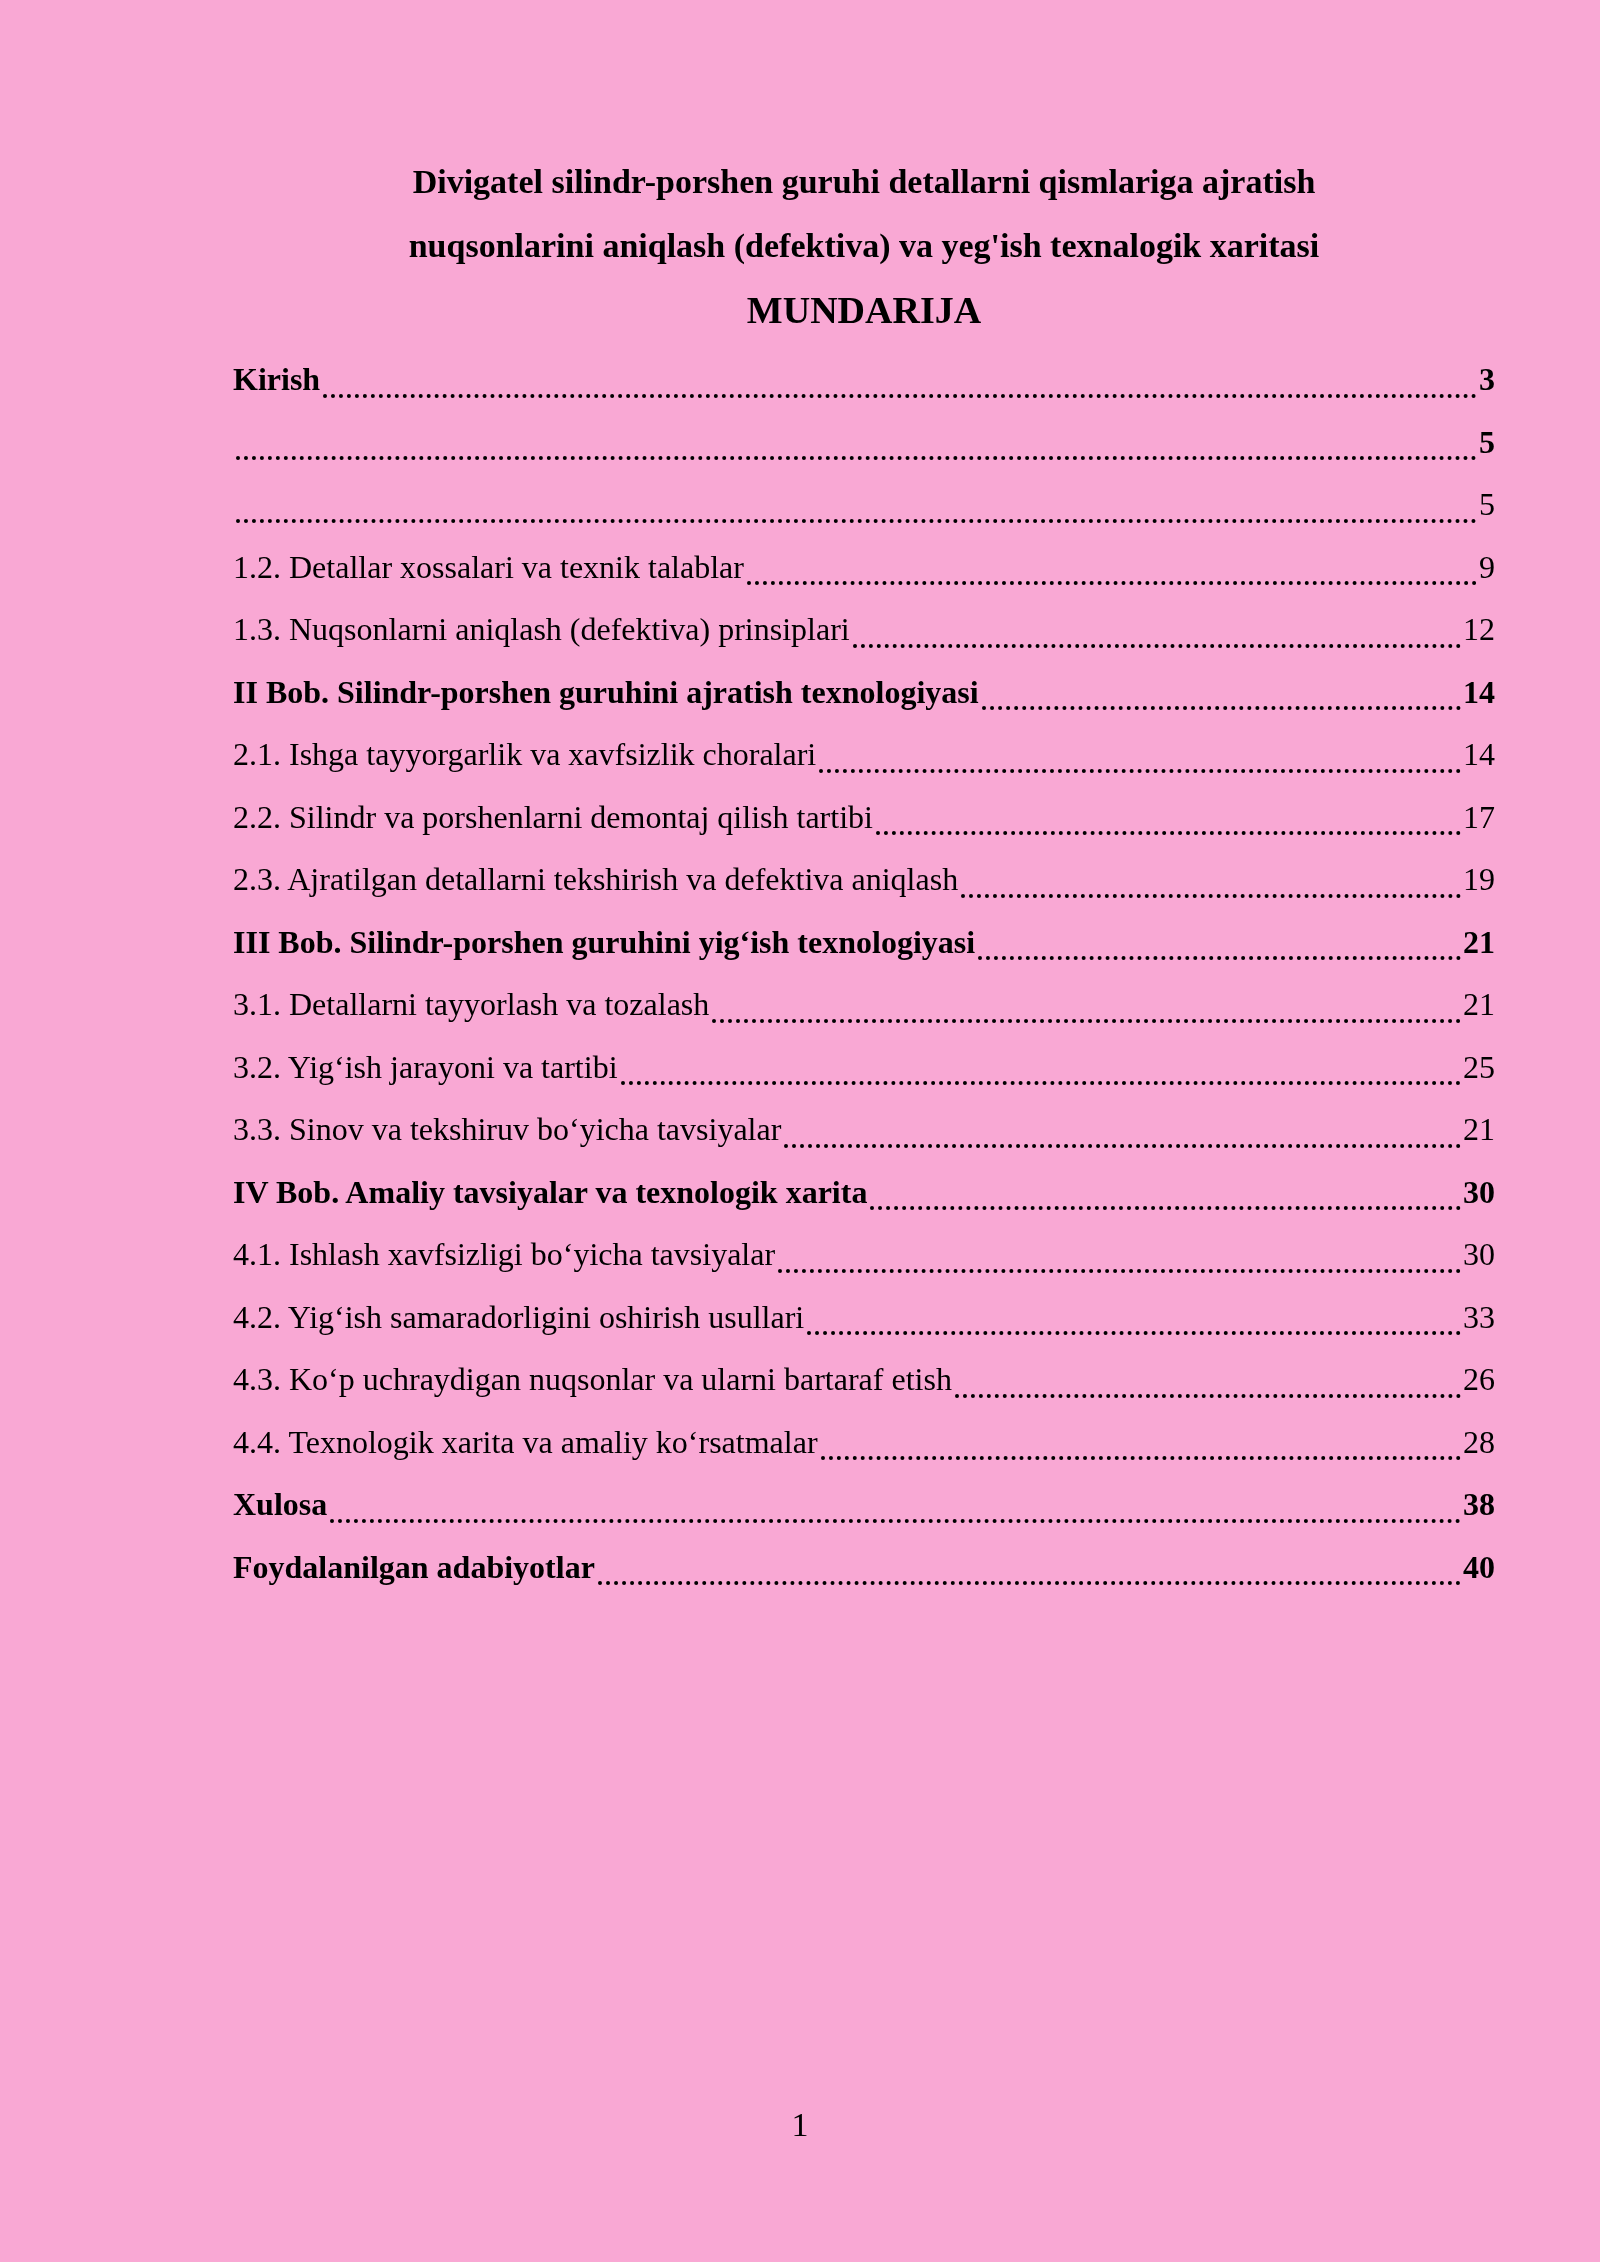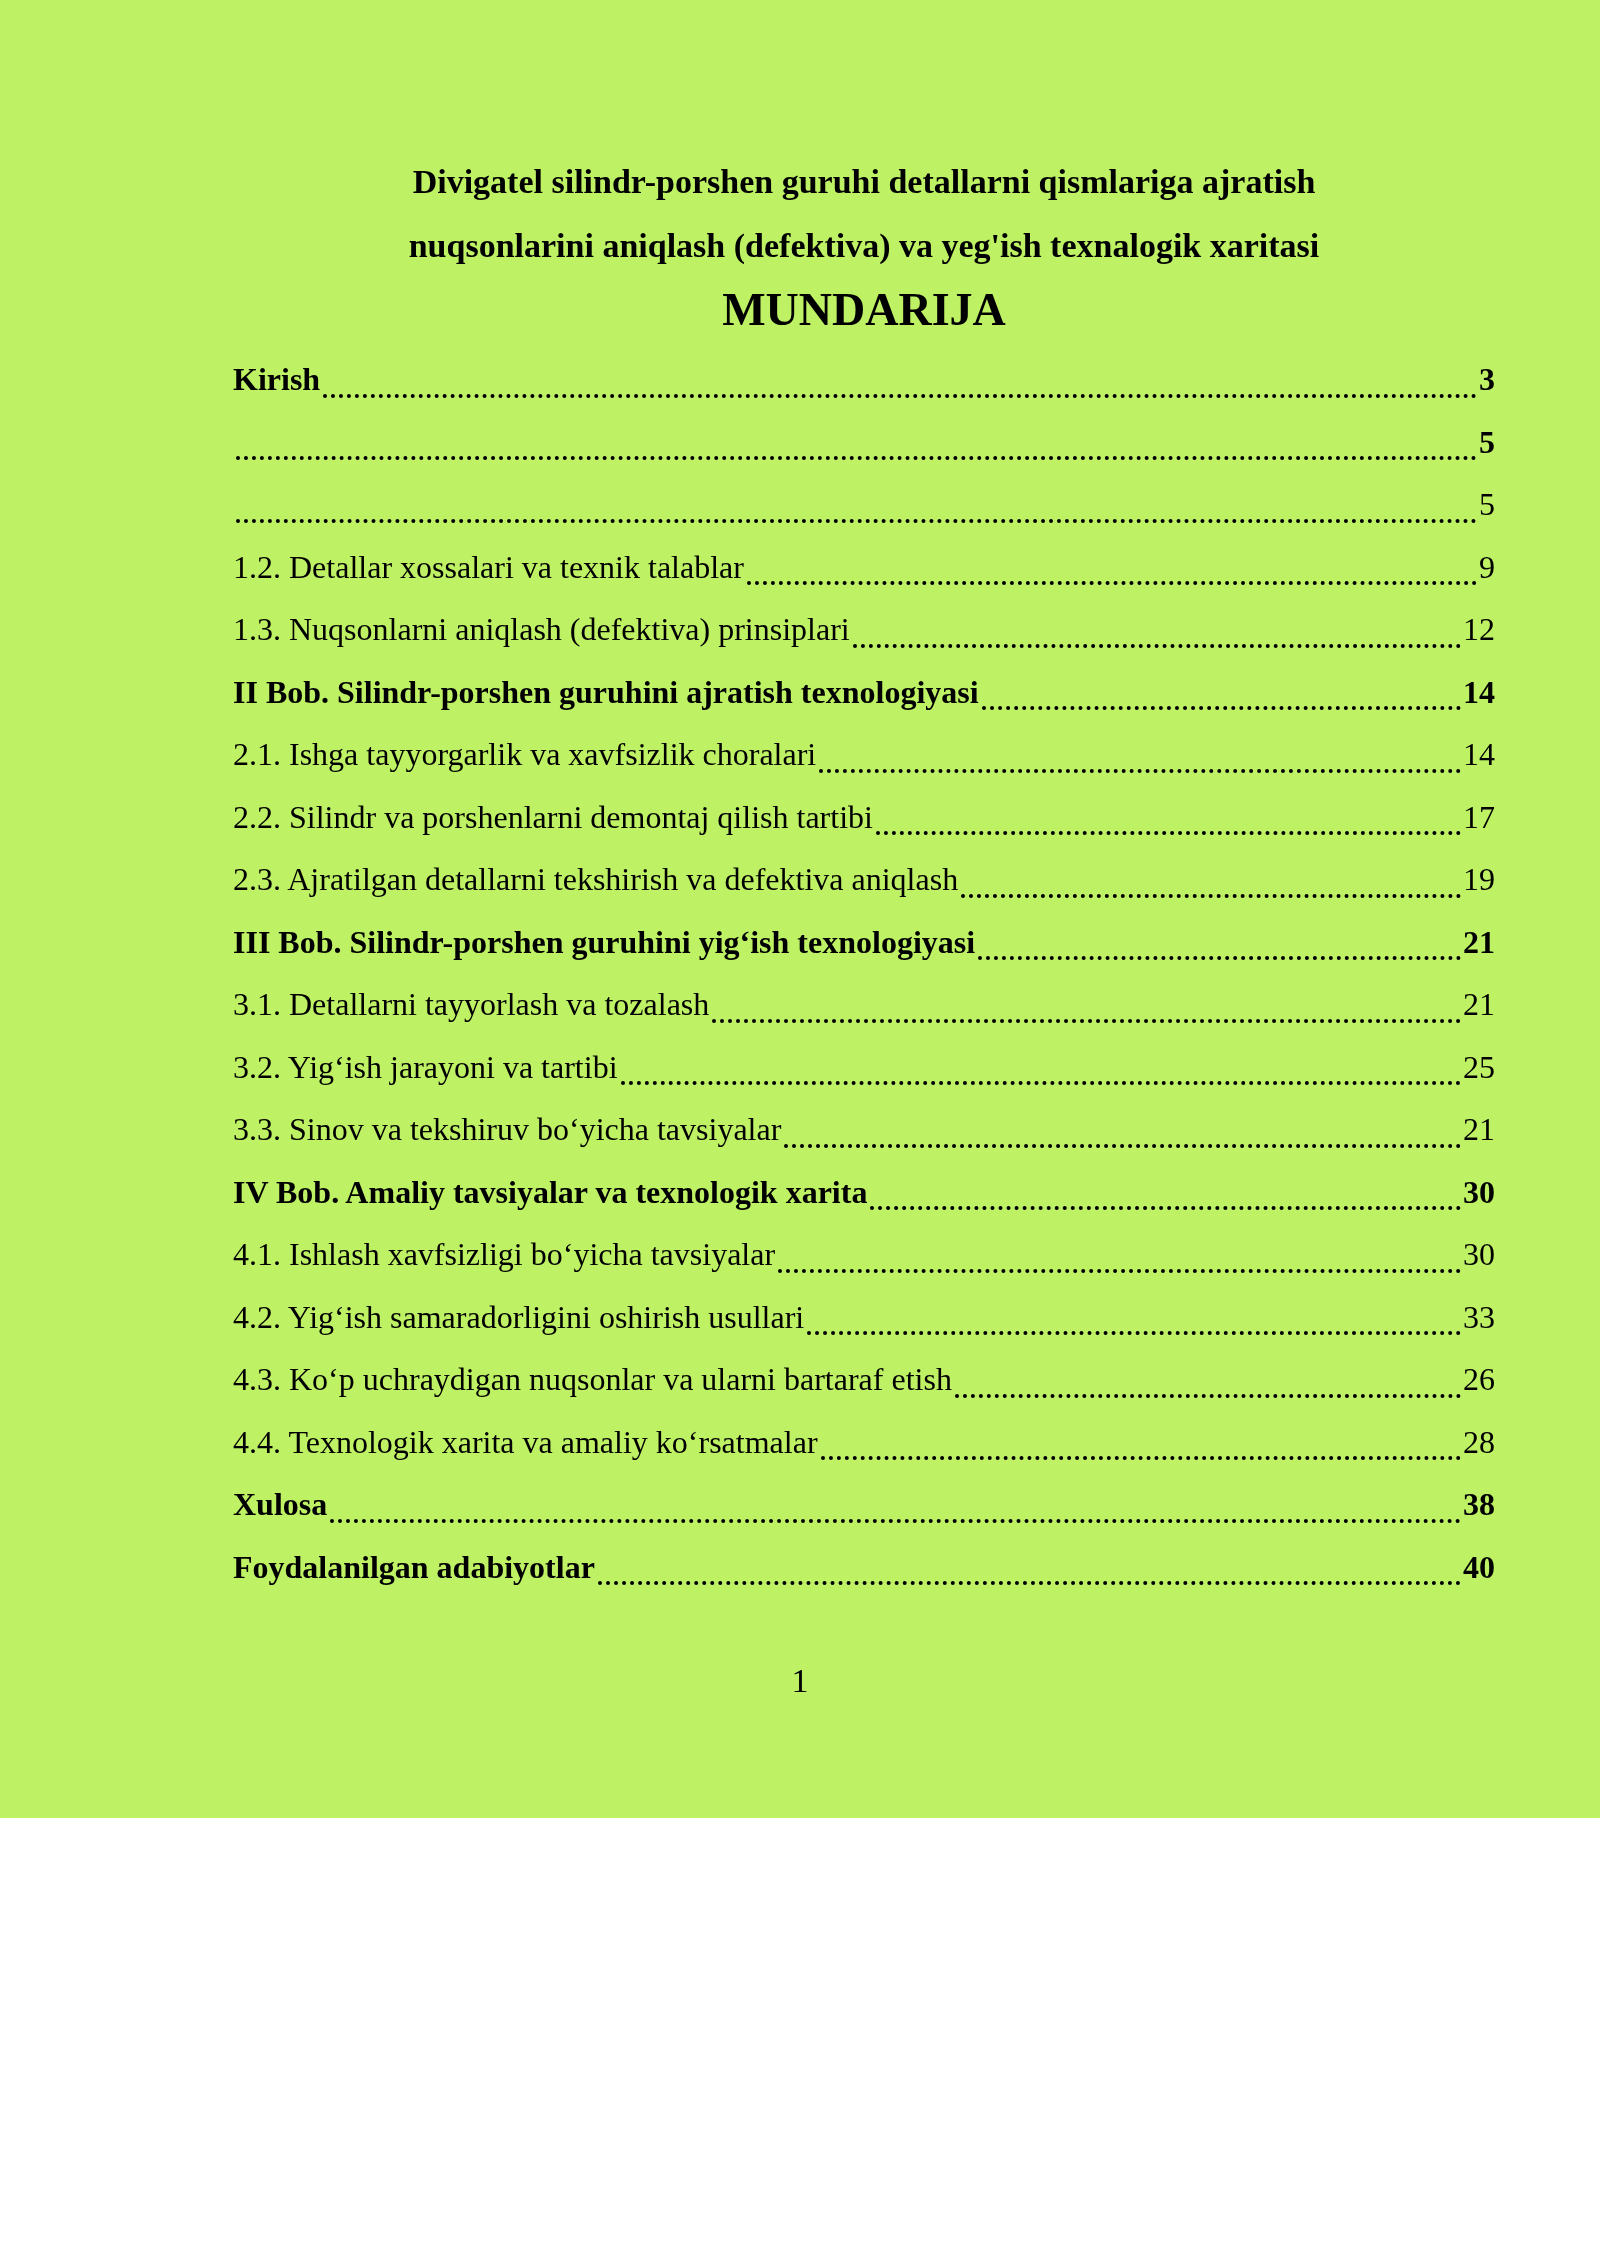--- a/index.html
+++ b/index.html
@@ -7,36 +7,36 @@
   body {
     width: 1600px;
     height: 2262px;
     font-family: "Liberation Serif", "DejaVu Serif", serif;
     color: #000000;
     position: relative;
   }
   .page {
     position: relative;
     width: 1600px;
-    height: 1818px;
+    height: 2262px;
     padding: 150px 105px 0 233px;
-    background: #bef264;
+    background: #f9a8d4;
   }
   .doc-title {
     text-align: center;
     font-weight: bold;
     font-size: 34px;
     line-height: 64px;
     margin-bottom: 0;
   }
   .doc-title .title-line { display: block; }
   .toc-heading {
     text-align: center;
     font-weight: bold;
-    font-size: 46px;
+    font-size: 38px;
     line-height: 64px;
     margin-bottom: 6px;
   }
   .toc { width: 100%; }
   .toc-row {
     display: flex;
     align-items: flex-end;
     font-size: 32px;
     line-height: 62.5px;
     font-weight: normal;

